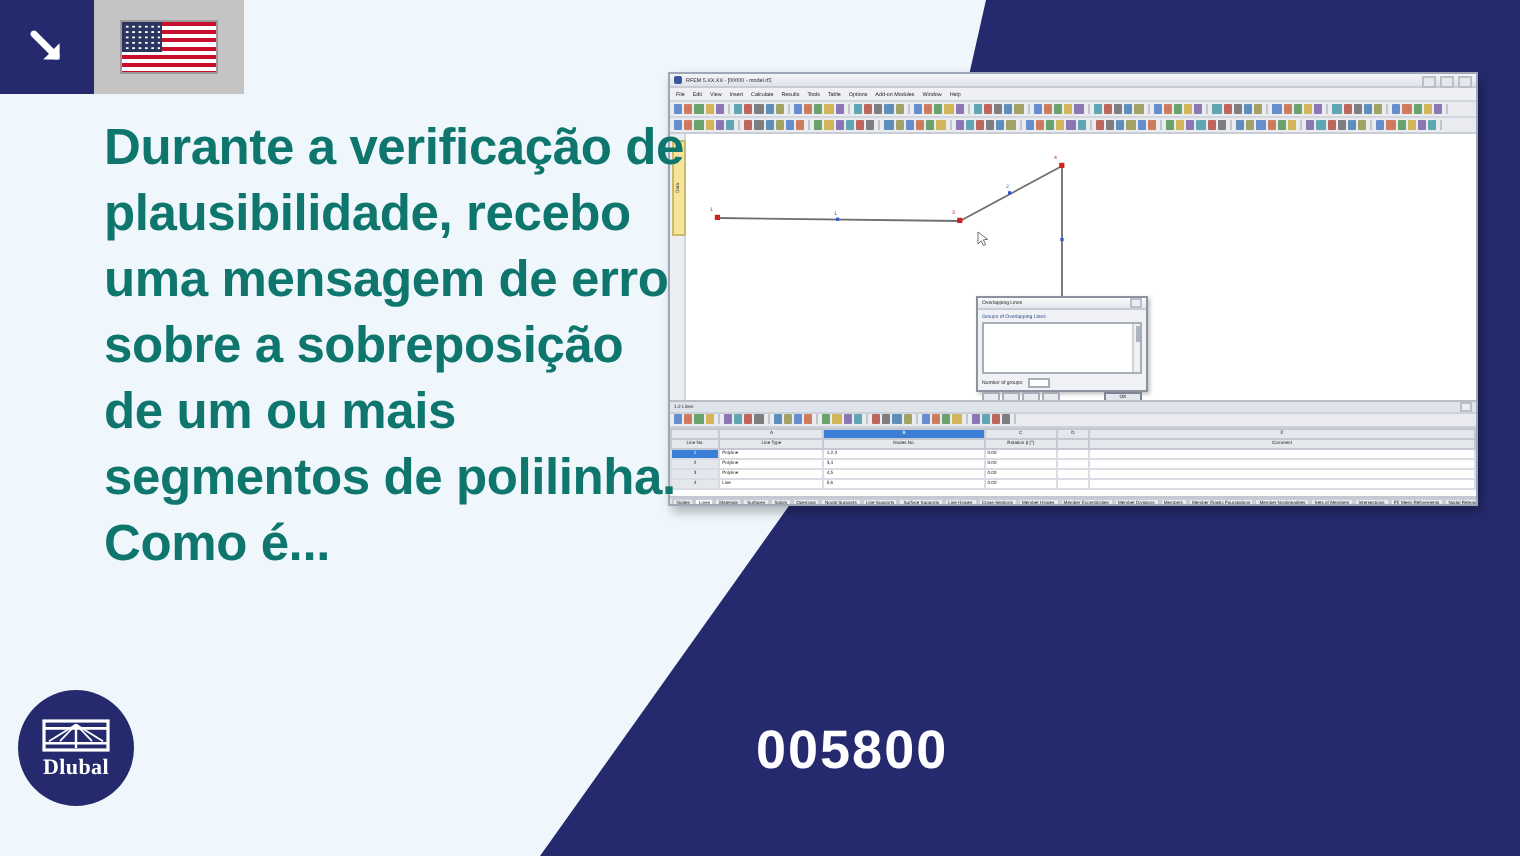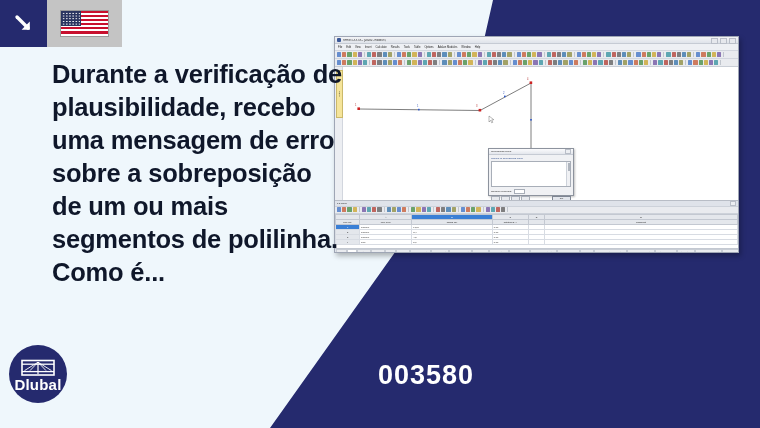--- a/index.html
+++ b/index.html
@@ -34,36 +34,36 @@
   .flag .stripes{position:absolute;inset:0;
     background:repeating-linear-gradient(to bottom,#c8102e 0,#c8102e 2.05px,#ffffff 2.05px,#ffffff 4.1px);}
   .flag .canton{position:absolute;left:0;top:0;width:20px;height:14.5px;background:#2a3560;}
   .flag .canton .stars{position:absolute;inset:1px;
     background-image:radial-gradient(#fff 0.6px, transparent 0.7px);
     background-size:3.2px 2.7px;}
 
   
   .headline{
     position:absolute;left:52px;top:58px;width:290px;z-index:5;
-    color:#0f172a;
+    color:#0f766e;
     font-weight:700;
     font-size:25.5px;
     line-height:33px;
     letter-spacing:-0.2px;
   }
 
   
   .logo{position:absolute;left:9px;top:345px;width:58px;height:58px;z-index:5;}
   .logo-circle{
     width:58px;height:58px;border-radius:50%;background:#252a6e;
     display:flex;flex-direction:column;align-items:center;justify-content:center;
   }
   .logo-mark{width:34px;height:20px;position:relative;margin-bottom:1px;}
   .logo-mark svg{display:block;}
-  .logo-text{color:#fff;font-size:15px;font-weight:700;line-height:11px;letter-spacing:0.2px;}
+  .logo-text{color:#fff;font-size:11px;font-weight:700;line-height:11px;letter-spacing:0.2px;font-family:Liberation Serif, serif;}
 
   
   .faqrow{position:absolute;left:355px;top:360px;display:flex;align-items:center;z-index:5;}
   .faq-badge{
     background:#4fafdc;color:#ffffff;
     font-size:27px;font-weight:700;letter-spacing:0.5px;
     padding:3px 11px 5px 11px;line-height:30px;
   }
   .faq-number{
     color:#ffffff;font-size:27px;font-weight:700;letter-spacing:1px;
@@ -213,21 +213,21 @@
           <line x1="17" y1="4.2" x2="9" y2="12.6" stroke="#ffffff" stroke-width="0.9"></line>
           <line x1="17" y1="4.2" x2="25" y2="12.6" stroke="#ffffff" stroke-width="0.9"></line>
           <line x1="17" y1="4.2" x2="30.5" y2="12.6" stroke="#ffffff" stroke-width="0.9"></line>
         </svg>
       </div>
       <div class="logo-text">Dlubal</div>
     </div>
   </div>
 
   <div class="faqrow">
-    <div class="faq-number">003580</div>
+    <div class="faq-number">005800</div>
   </div>
 
   <div class="appshot">
 
     <div class="app-titlebar">
       <div class="tbicon"></div>
       <div class="app-title">RFEM 5.XX.XX - [00000 - model.rf5]</div>
       <div class="winbtns">
         <i></i>
         <i></i>

